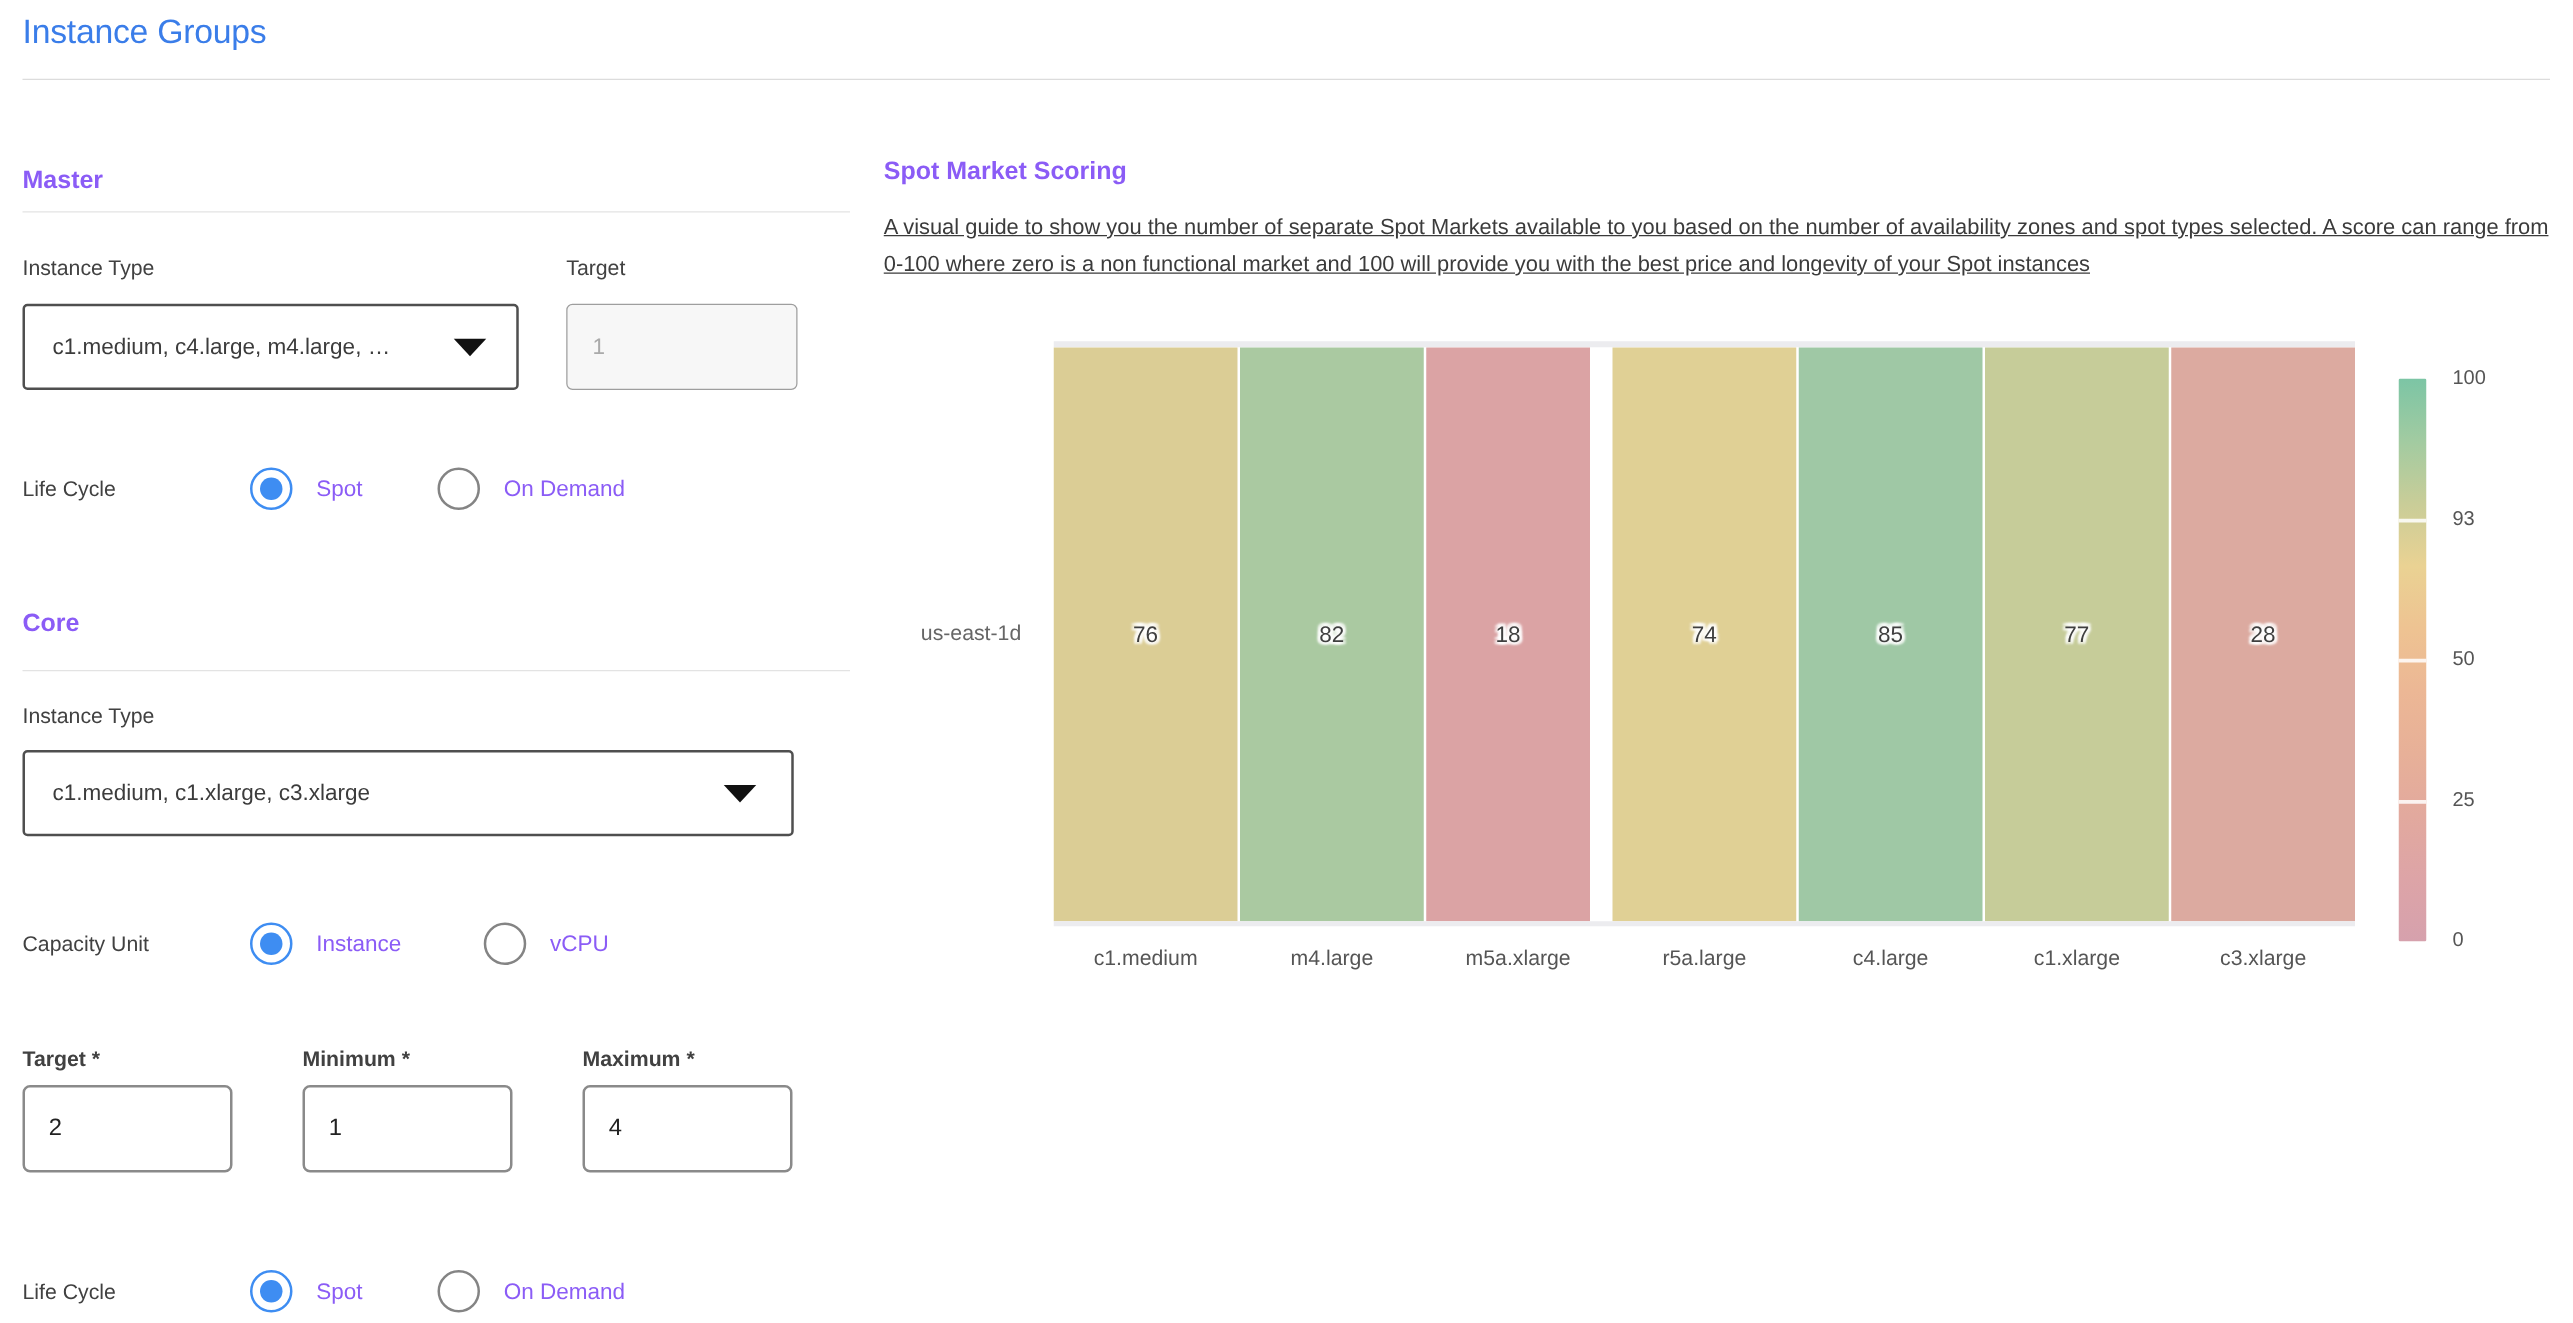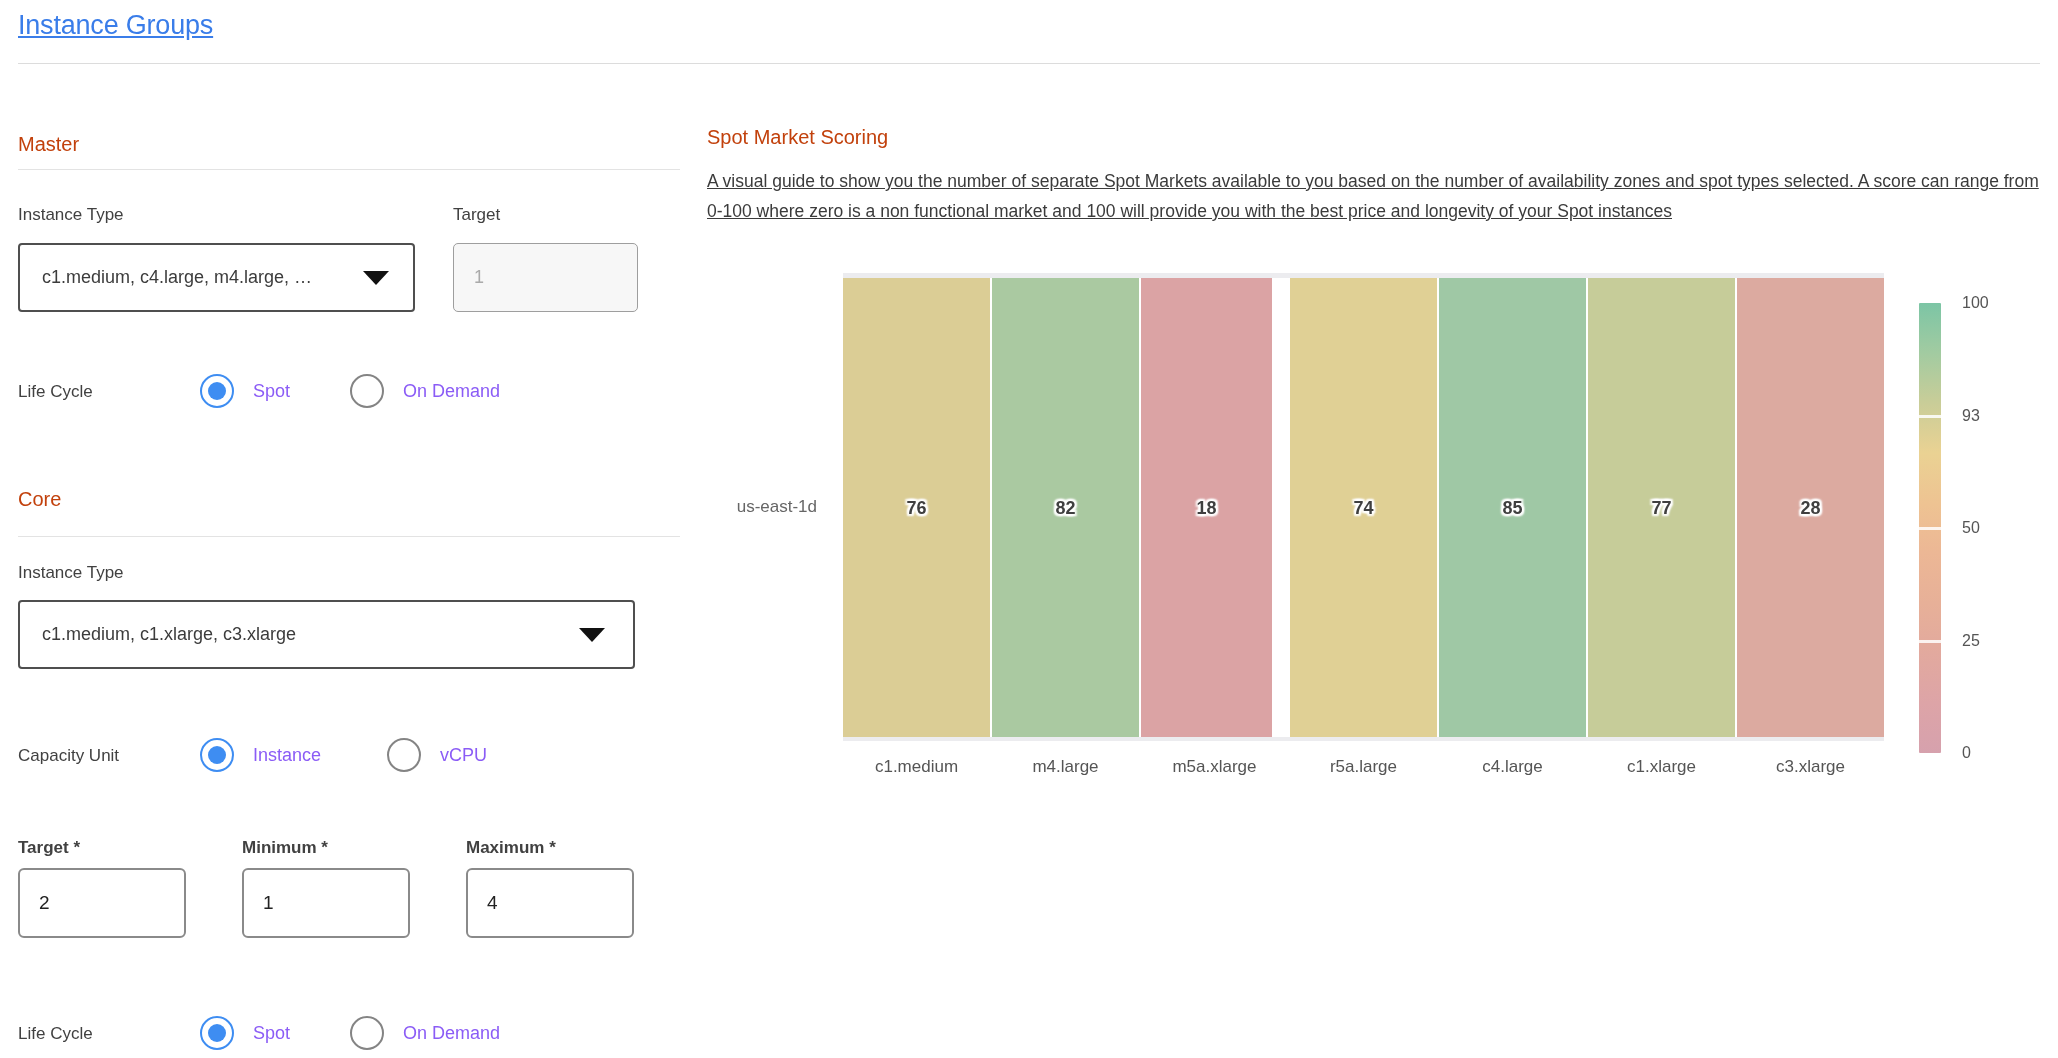--- a/index.html
+++ b/index.html
@@ -2,21 +2,21 @@
 <html><head>
 <meta charset="utf-8">
 <style>
   * { margin:0; padding:0; box-sizing:border-box; }
   html,body { width:2058px; height:1058px; background:#ffffff; overflow:hidden;
               font-family:"Liberation Sans", sans-serif; }
   .abs { position:absolute; }
 
   
   .h1 { font-size:27px; font-weight:500; color:#3a7de9; letter-spacing:-0.2px; }
-  .h2 { font-size:20px; font-weight:400; color:#c2410c; }
+  .h2 { font-size:20px; font-weight:700; color:#8b5cf6; }
   .hr-full { height:1px; background:#dcdcdc; }
   .hr-sec  { height:1px; background:#e3e3e3; }
 
   
   .lbl  { font-size:17px; color:#414141; }
   .lbl2 { font-size:17px; color:#414141; }
 
   
   .dropdown { background:#fff; border:2px solid #4f4f4f; border-radius:4px;
               display:flex; align-items:center; cursor:pointer; }
@@ -41,36 +41,36 @@
                       border-radius:50%; background:#3e8df2; }
   .rad-lbl { font-size:18px; color:#8b5cf6; }
 
   
   .desc { font-size:17.5px; line-height:30px; color:#3b3b3b;text-decoration:underline; }
 
   
   #hm-cells { background:#fff; }
   .hm-col { position:absolute; top:0; height:100%; }
   .hm-val { position:absolute; top:50%; left:0; width:100%; text-align:center;
-            transform:translateY(-50%); font-size:18px; font-weight:bold; color:#3f3f3f;
+            transform:translateY(-50%); font-size:18px; font-weight:normal; color:#3f3f3f;
             text-shadow:-2px -2px 2px #fff, 2px -2px 2px #fff, -2px 2px 2px #fff, 2px 2px 2px #fff,
                         0 -2px 2px #fff, 0 2px 2px #fff, -2px 0 2px #fff, 2px 0 2px #fff; }
   .hm-xlabel { position:absolute; top:0; text-align:center; font-size:17px; color:#555; }
   .hm-edge { background:#ececef; }
   .row-lbl { font-size:17px; color:#666; text-align:right; }
 
   
   #cbar { border-radius:1px; }
   .cb-line { position:absolute; left:0; width:100%; height:3px; background:#fff; opacity:.85; }
   .cb-tick { position:absolute; left:0; font-size:16px; color:#555; }
 </style>
 </head>
 <body>
 
-<div class="abs h1" style="left:18px; top:10px;text-decoration:underline;">Instance Groups</div>
+<div class="abs h1" style="left:18px; top:10px;">Instance Groups</div>
 <div class="abs hr-full" style="left:18px; top:63px; width:2022px;"></div>
 
 <div class="abs h2" style="left:18px; top:133px;">Master</div>
 <div class="abs hr-sec" style="left:18px; top:169px; width:662px;"></div>
 
 <div class="abs lbl" style="left:18px; top:205px;">Instance Type</div>
 <div class="abs dropdown" style="left:18px; top:243px; width:397px; height:69px;">
   <span class="dd-text">c1.medium, c4.large, m4.large, …</span>
   <span class="caret" style="margin-right:24px;"></span>
 </div>

